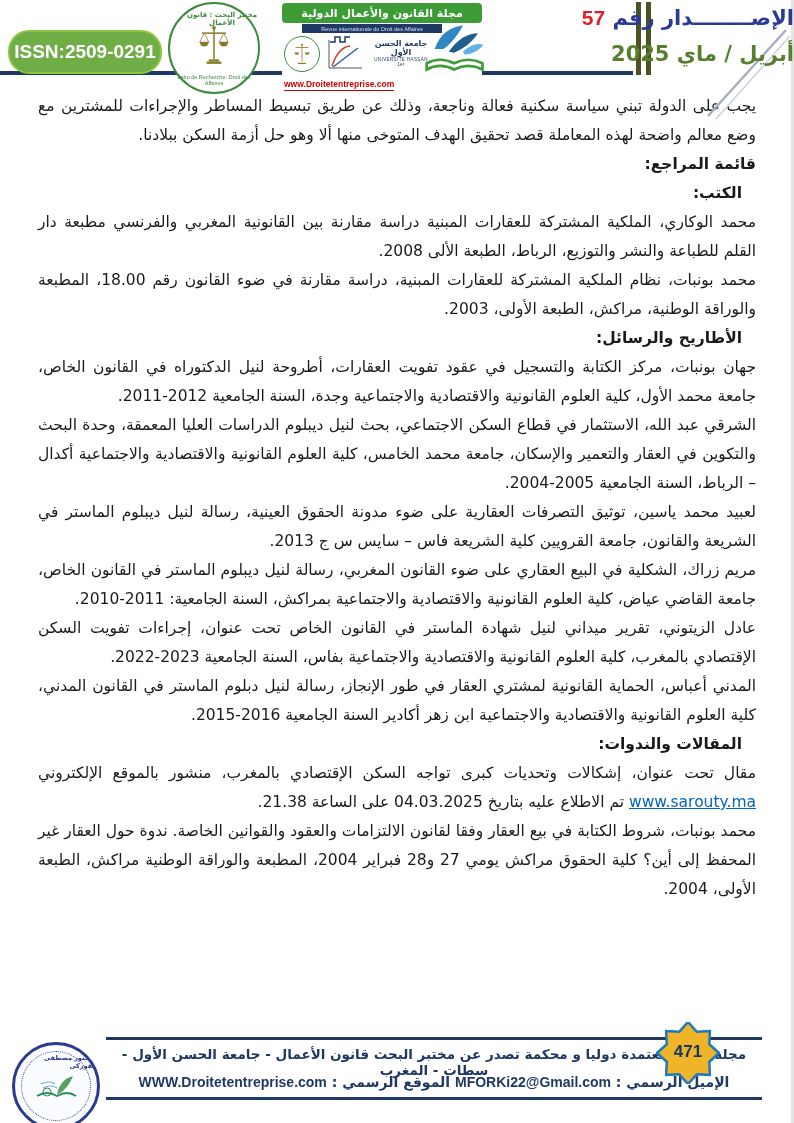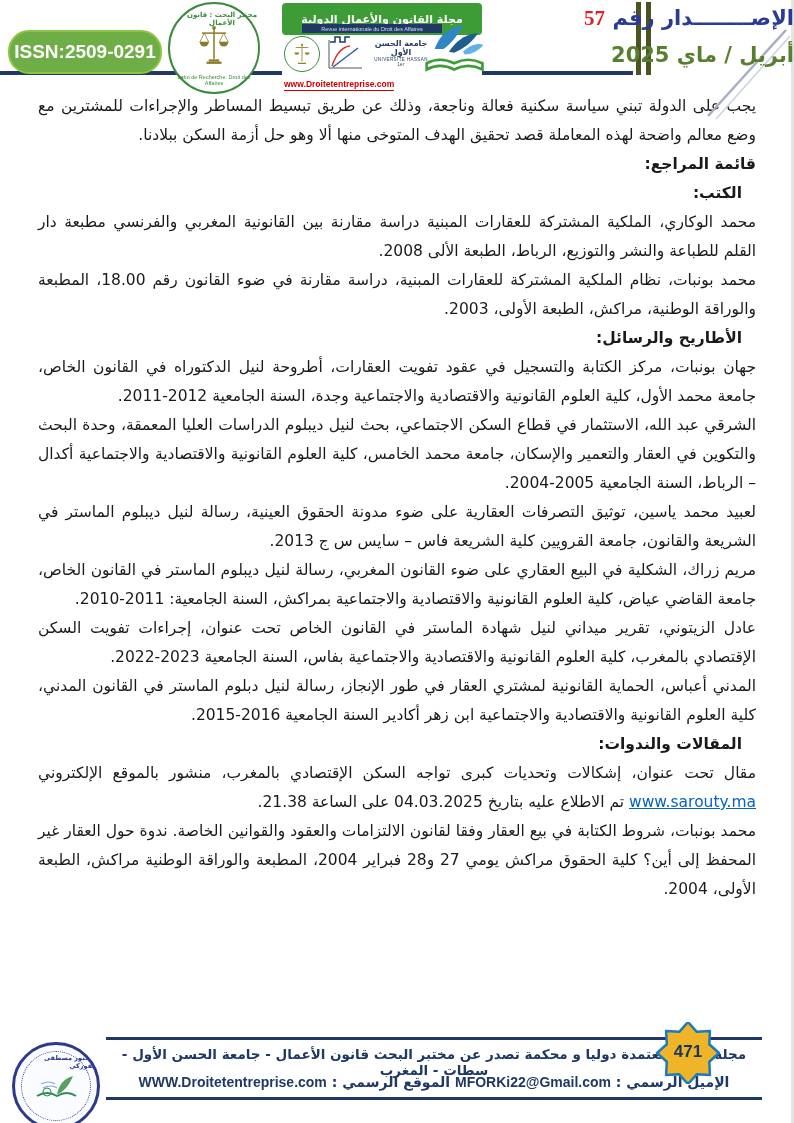--- a/index.html
+++ b/index.html
@@ -21,41 +21,41 @@
 
   .seal{position:absolute;border-radius:50%;background:#fff;border:2px solid var(--seal-green);z-index:4;}
   .seal-main{left:168px;top:2px;width:88px;height:88px;}
   .seal-text-top{position:absolute;top:7px;left:16px;right:0;text-align:center;font-size:7px;
     color:var(--seal-green);font-weight:bold;line-height:8px;}
   .seal-text-bottom{position:absolute;bottom:6px;left:0;right:0;text-align:center;font-size:5.5px;
     color:var(--seal-green);font-family:"Liberation Sans",sans-serif;line-height:6px;}
   .seal-scales{position:absolute;left:50%;top:50%;transform:translate(-50%,-52%);color:var(--scales-olive);}
 
   .journal-logo{position:absolute;left:282px;top:3px;width:200px;height:90px;z-index:4;background:#fff;}
-  .jl-banner{position:absolute;top:0;left:0;right:0;height:32px;background:var(--banner-green);
+  .jl-banner{position:absolute;top:0;left:0;right:0;height:20px;background:var(--banner-green);
     border-radius:4px;color:#fff;font-weight:bold;font-size:11px;display:flex;align-items:center;justify-content:center;}
   .jl-substrip{position:absolute;top:21px;left:20px;width:140px;height:9px;background:var(--navy);
     color:#cfe0f5;font-size:5.5px;display:flex;align-items:center;justify-content:center;
     font-family:"Liberation Sans",sans-serif;}
   .jl-miniseal{left:2px;top:33px;width:34px;height:34px;position:absolute;border-radius:50%;
     border:1.5px solid var(--seal-green);display:flex;align-items:center;justify-content:center;color:var(--scales-olive);}
   .jl-chart{position:absolute;left:44px;top:31px;}
   .jl-univ{position:absolute;left:88px;top:36px;width:62px;text-align:center;color:#233a63;}
   .jl-univ .ar{font-size:8px;font-weight:bold;}
   .jl-univ .fr{font-size:4.5px;font-family:"Liberation Sans",sans-serif;letter-spacing:.4px;}
   .jl-wings{position:absolute;right:-4px;top:18px;}
   .jl-url{position:absolute;left:2px;bottom:2px;color:var(--url-red);font-weight:bold;font-size:8.5px;
     font-family:"Liberation Sans",sans-serif;border-bottom:1.5px solid var(--url-red);padding-bottom:1px;}
 
   .vbars{position:absolute;left:636px;top:2px;width:5px;height:73px;
     border-left:5px solid var(--olive);border-right:5px solid var(--olive);z-index:2;}
 
   .issue-block{position:absolute;left:648px;top:6px;width:146px;direction:rtl;text-align:center;z-index:3;}
   .issue-line{font-weight:bold;font-size:21px;color:var(--issue-blue);white-space:nowrap;}
-  .issue-num{color:var(--issue-red);font-family:Liberation Serif, serif;}
+  .issue-num{color:var(--issue-red);font-family:Liberation Sans, sans-serif;}
   .issue-date{margin-top:12px;font-weight:bold;font-size:21px;color:var(--date-green);white-space:nowrap;}
   .pencil{position:absolute;right:2px;top:26px;z-index:1;}
 
   
   .content{position:absolute;top:92px;right:38px;left:38px;direction:rtl;text-align:justify;
     font-size:15.5px;line-height:29px;color:#1a1a1a;}
   .content p{margin:0;}
   .refs-title{font-weight:bold;}
   .section-heading{font-weight:bold;text-underline-offset:3px;padding-right:14px;}
   a.link{color:var(--link-blue);text-decoration:underline;}

